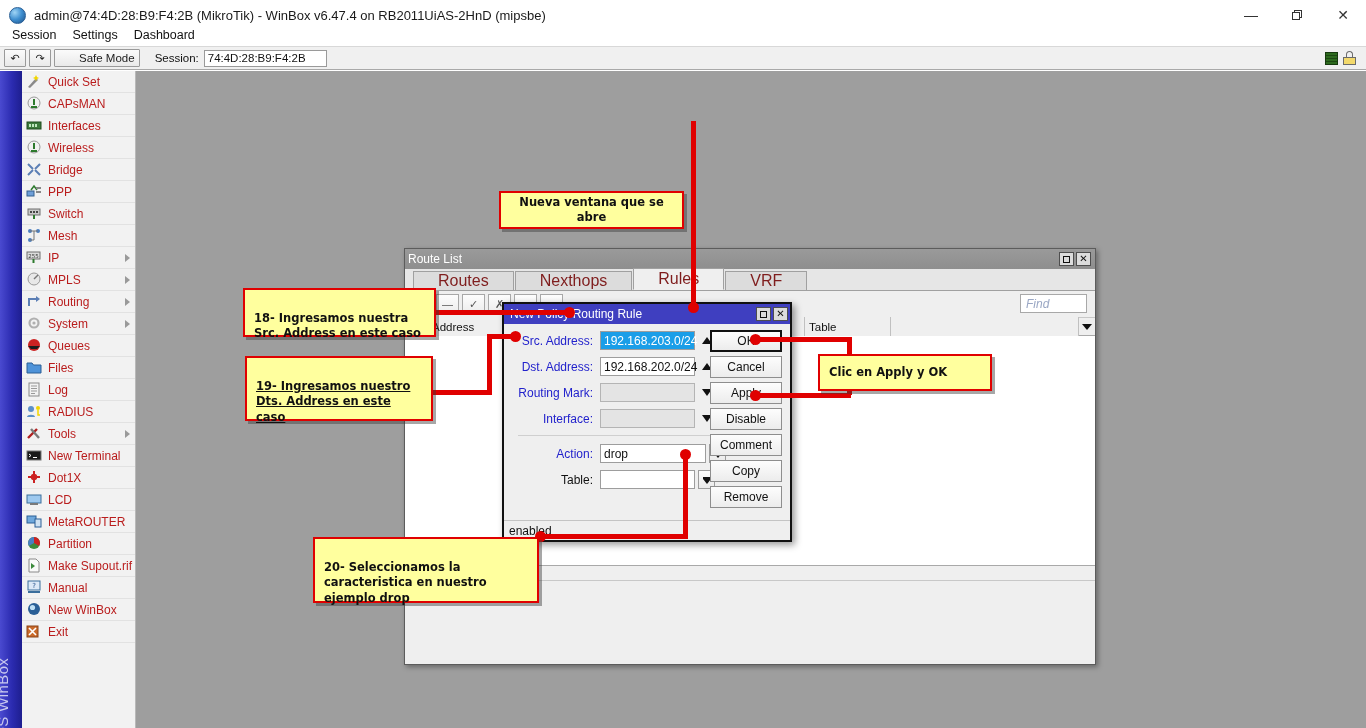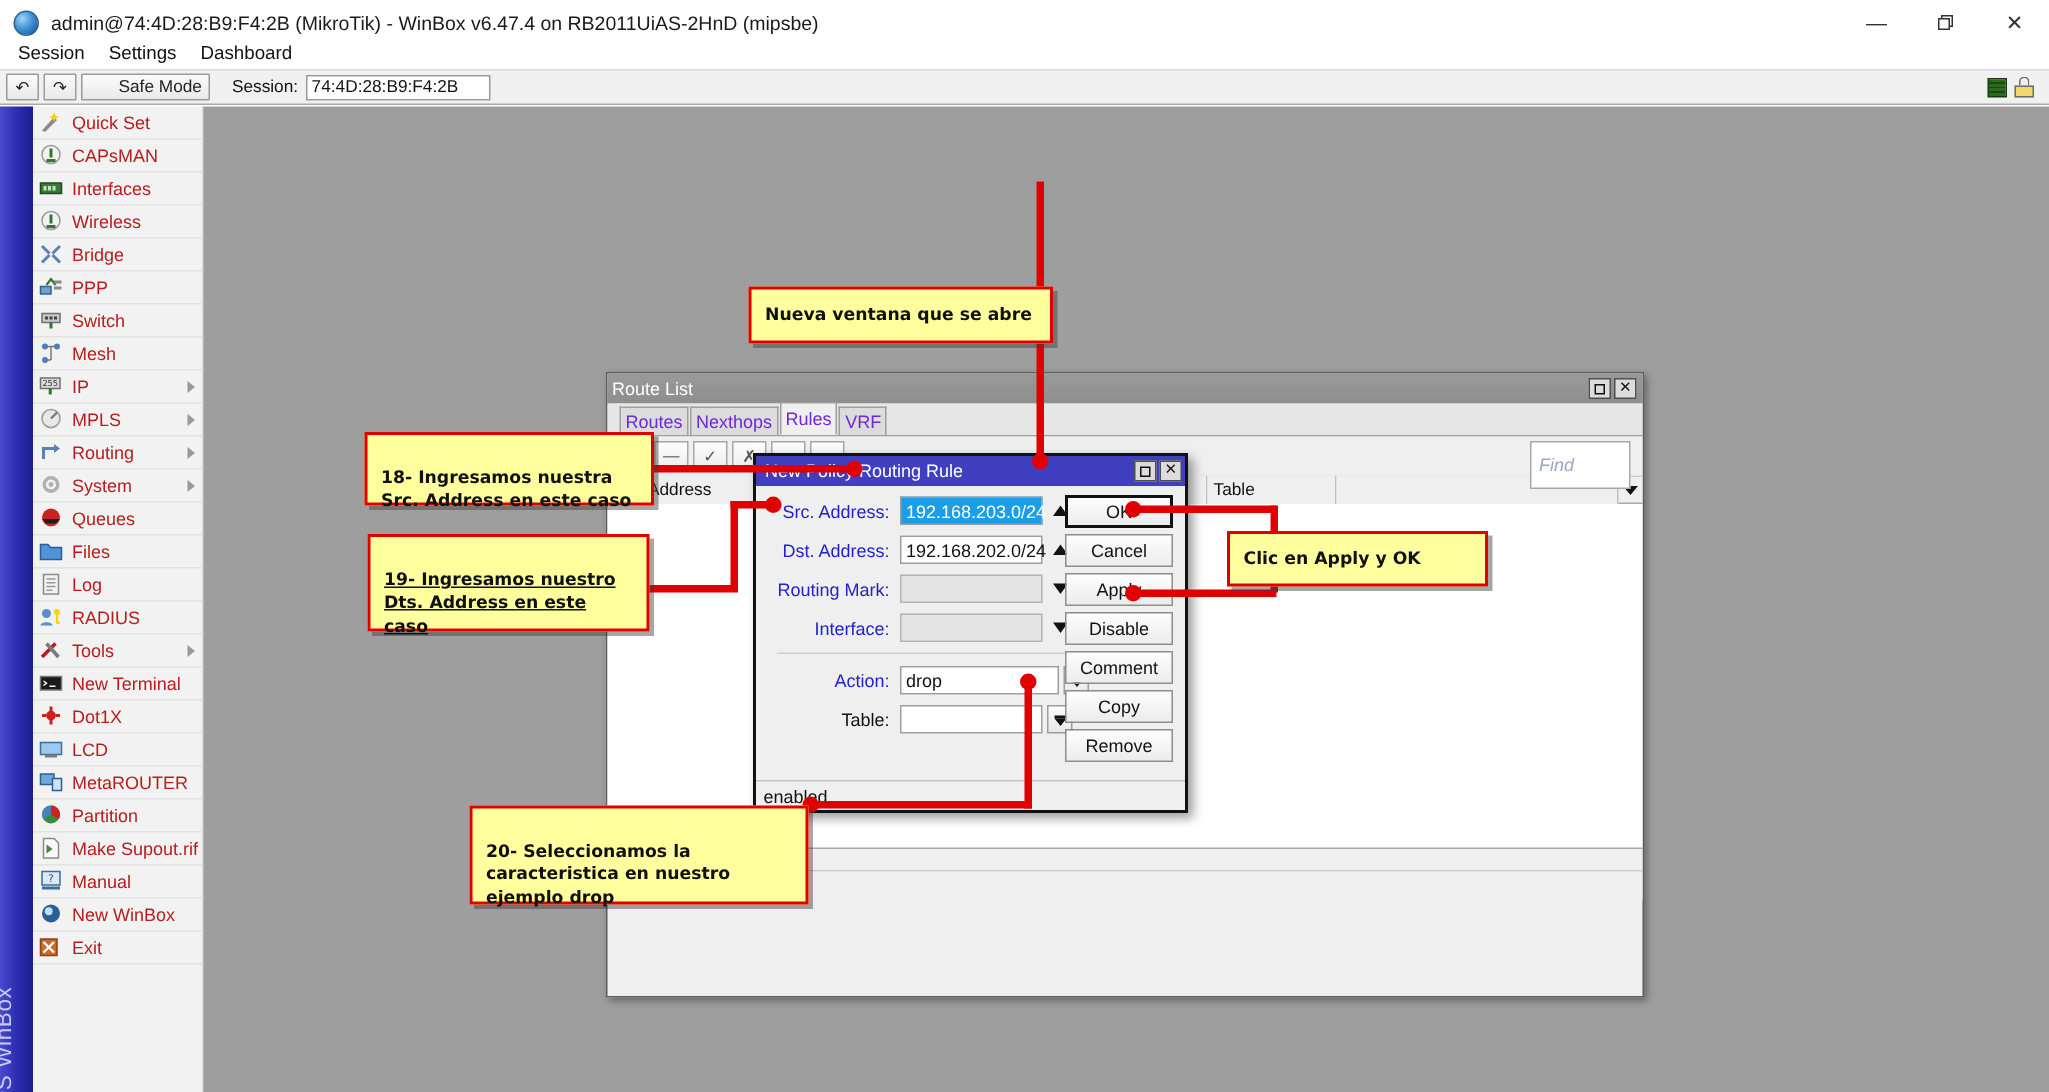--- a/index.html
+++ b/index.html
@@ -127,37 +127,37 @@
     display: flex; align-items: center; justify-content: center;
     font-size: 10px; color: #111; line-height: 1;
   }
   .winbtn-sm .sq { width: 7px; height: 7px; border: 1px solid #111; }
 
   .rl-tabs {
     height: 22px; background: #e6e6e6; display: flex; align-items: flex-end;
     padding-left: 8px; border-bottom: 1px solid #a0a0a0;
   }
   .rl-tab {
-    height: 19px; padding: 0 3px; font-size: 12px; color: #6d28d9;
+    height: 19px; padding: 0 24px; font-size: 16px; color: #7f1d1d;
     background: #dcdcdc; border: 1px solid #a0a0a0; border-bottom: none;
     display: flex; align-items: center; margin-right: 1px;
   }
   .rl-tab.active { background: #efefef; height: 22px; border-bottom: 1px solid #efefef; }
 
   .rl-toolbar {
     height: 26px; background: #efefef; display: flex; align-items: center;
     padding: 3px 5px; position: relative;
   }
   .rl-tb-btn {
     width: 23px; height: 20px; margin-right: 3px;
     background: linear-gradient(#fdfdfd,#ececec); border: 1px solid #a8a8a8;
     display: flex; align-items: center; justify-content: center; font-size: 11px; color: #555;
   }
   .rl-find {
-    position: absolute; right: 8px; top: 3px; width: 67px; height: 32px;
+    position: absolute; right: 8px; top: 3px; width: 67px; height: 19px;
     background: #ffffff; border: 1px solid #a8a8a8;
     display: flex; align-items: center; padding-left: 5px;
     font-style: italic; color: #9aa7c4; font-size: 12px;
   }
 
   .rl-header {
     height: 19px; background: #efefef; display: flex; align-items: center;
     border-top: 1px solid #c8c8c8; border-bottom: 1px solid #a9a9a9;
   }
   .rl-col {
@@ -718,21 +718,21 @@
     <div class="dot" style="left:544px; top:378px;"></div>
     <div class="dot" style="left:399px; top:460px;"></div>
 
     <div class="conn h" style="left:619px; top:266px; width:96px;"></div>
     <div class="dot" style="left:614px; top:263px;"></div>
     <div class="conn h" style="left:619px; top:322px; width:96px;"></div>
     <div class="conn v" style="left:711px; top:266px; height:58px;"></div>
     <div class="dot" style="left:614px; top:319px;"></div>
   </div>
 
-  <div class="callout" style="left:499px; top:191px; width:203px; height:38px; display:flex; align-items:center;">
+  <div class="callout" style="left:499px; top:191px; width:185px; height:38px; display:flex; align-items:center;text-align:center;">
     <span>Nueva ventana que se abre</span>
   </div>
 
   <div class="callout" style="left:243px; top:288px; width:193px; height:49px; white-space:pre-line;">
     <span>18- Ingresamos nuestra
 Src. Address en este caso</span>
   </div>
 
   <div class="callout" style="left:245px; top:356px; width:188px; height:65px; white-space:pre-line;text-decoration:underline;">
     <span>19- Ingresamos nuestro

